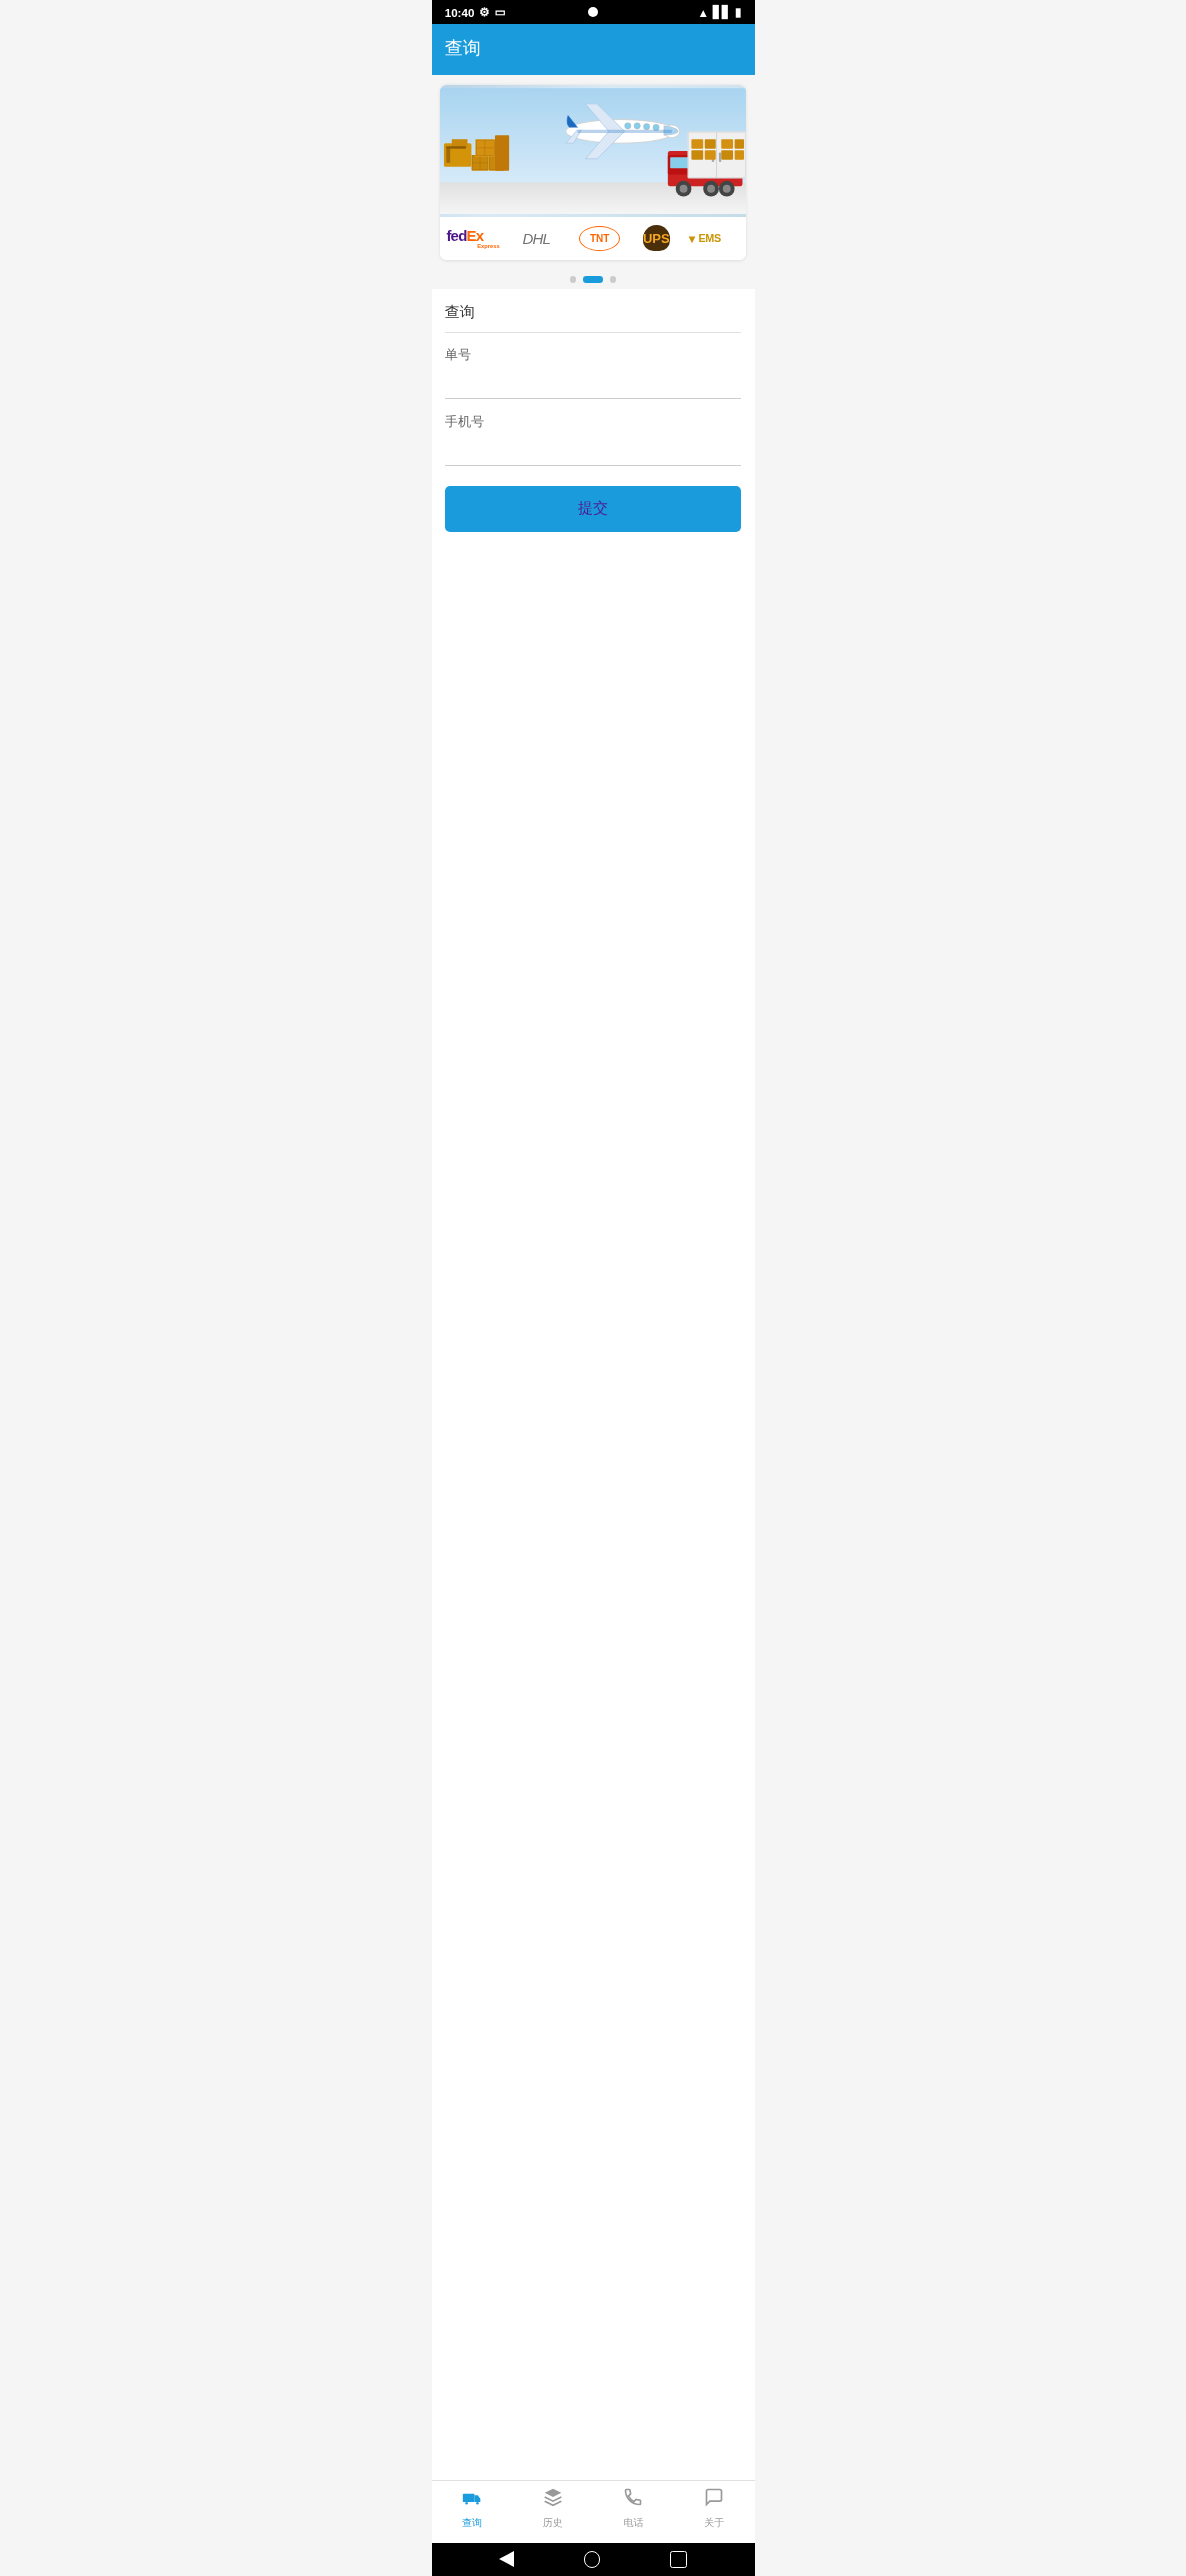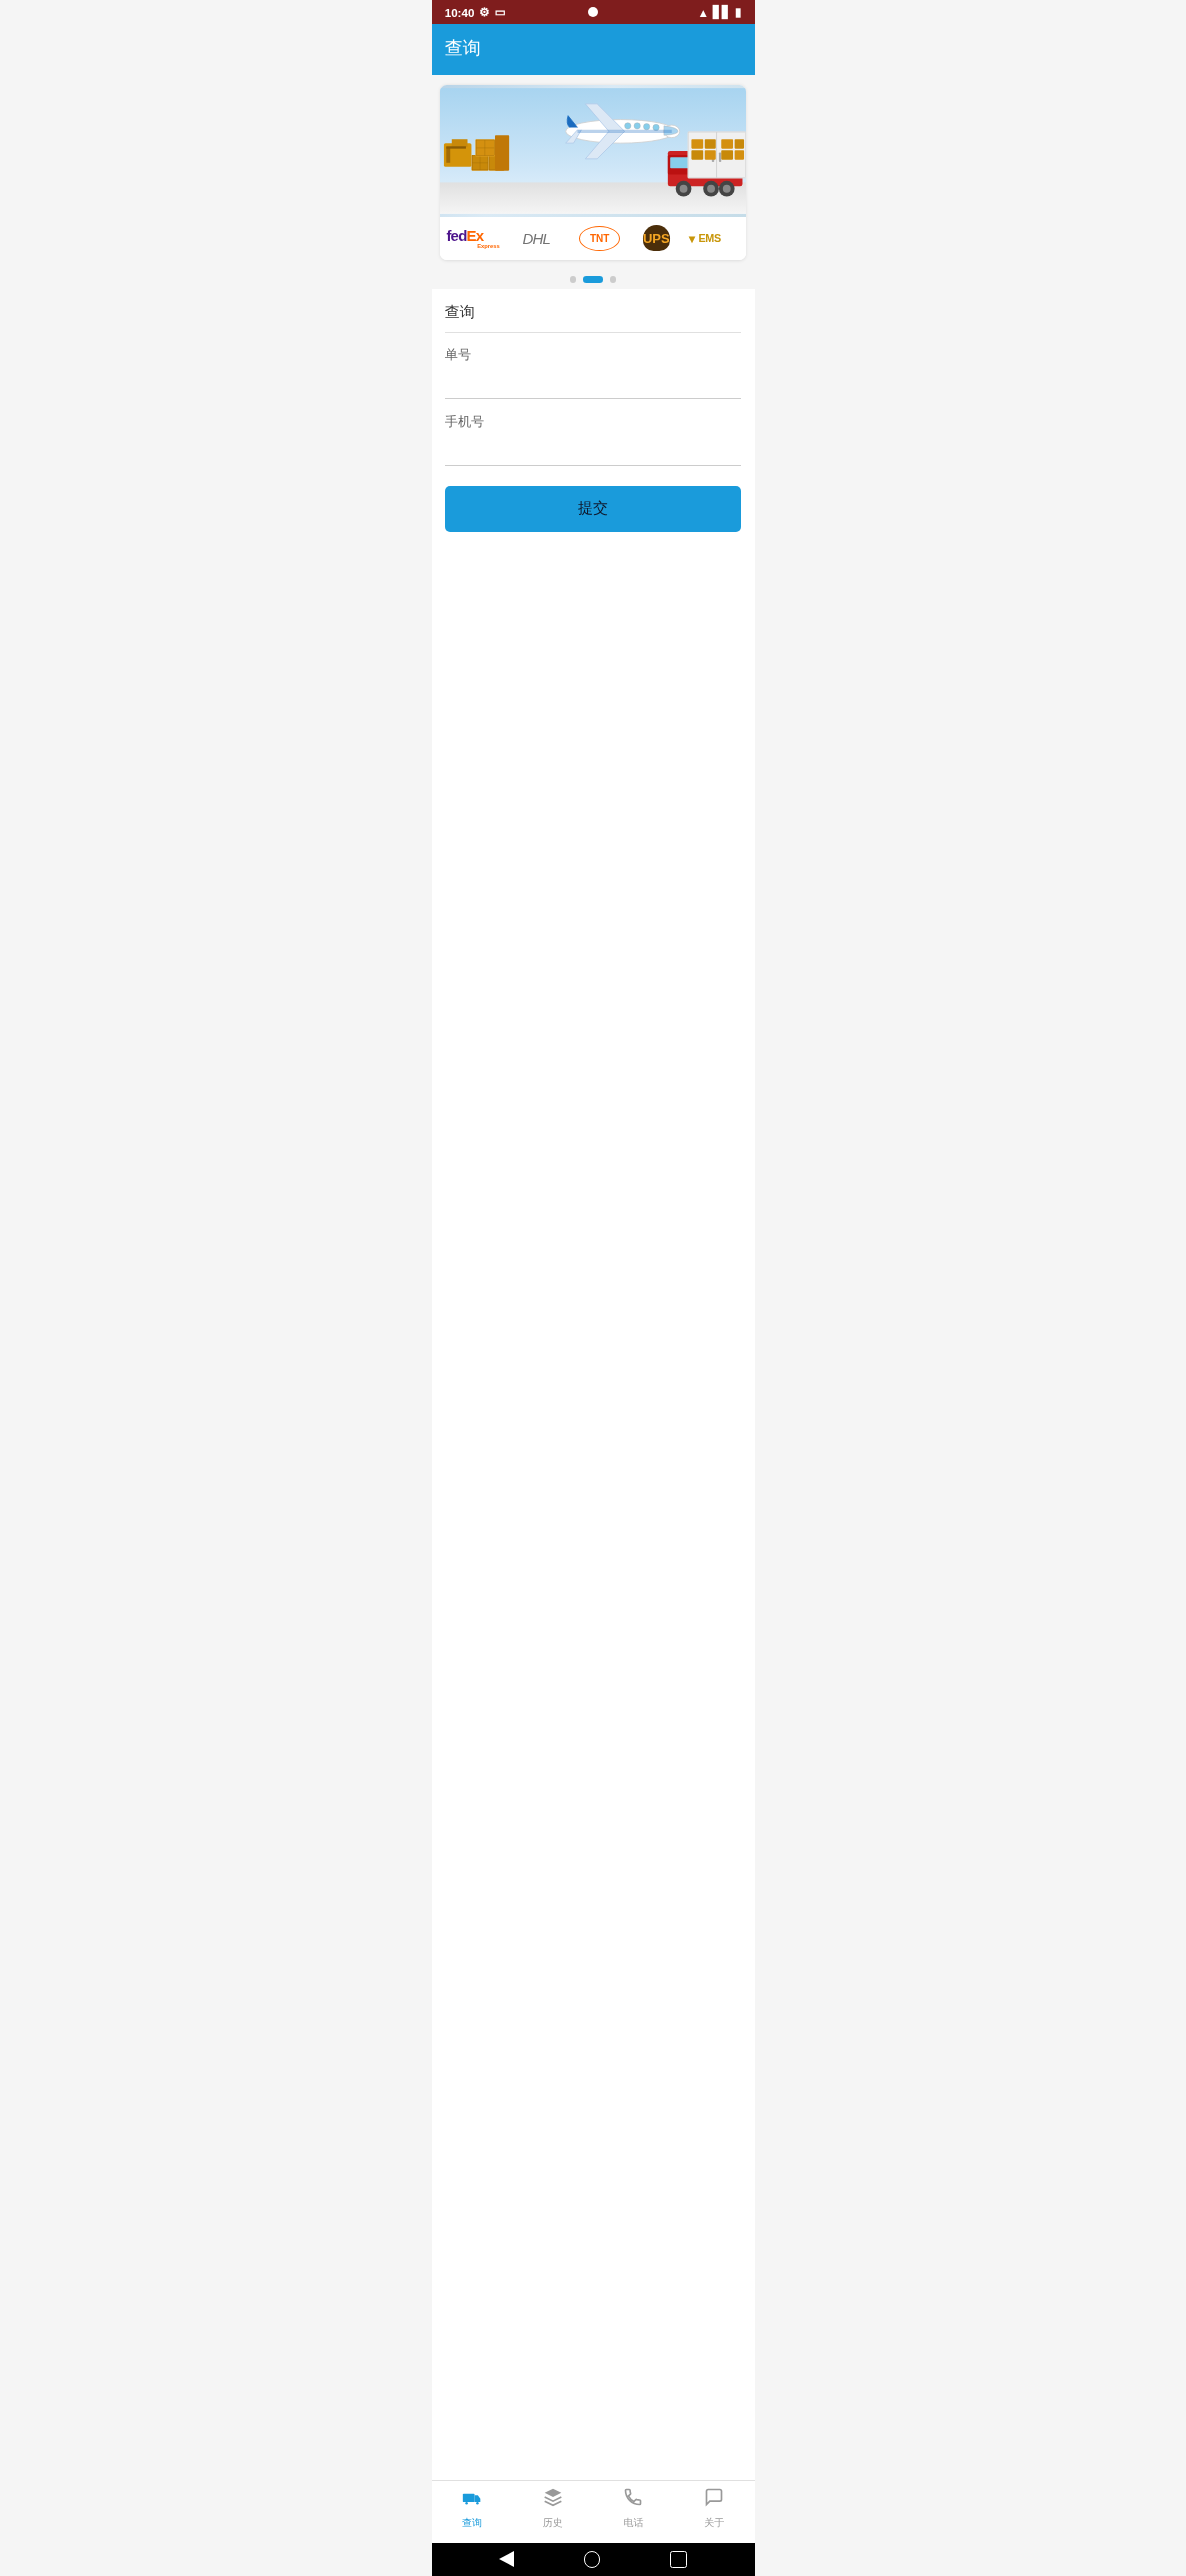--- a/index.html
+++ b/index.html
@@ -10,21 +10,21 @@
       background: #f5f5f5;
       width: 323px;
       margin: 0 auto;
       min-height: 100vh;
       display: flex;
       flex-direction: column;
     }
 
     
     .status-bar {
-      background: #7f1d1d;
+      background: #000000;
       color: white;
       display: flex;
       justify-content: space-between;
       align-items: center;
       padding: 5px 13.2px;
       font-size: 11.6px;
       font-weight: 600;
     }
     .status-left { display: flex; align-items: center; gap: 5px; }
     .status-right { display: flex; align-items: center; gap: 4.1px; }
@@ -181,21 +181,21 @@
       padding: 6.6px 0;
       font-size: 13.2px;
       outline: none;
       background: transparent;
       color: #333;
     }
 
     .submit-btn {
       width: 100%;
       background: #1a9bdb;
-      color: #0f172a;
+      color: #4c1d95;
       border: none;
       border-radius: 5px;
       padding: 13.2px;
       font-size: 15px;
       margin-top: 20px;
       cursor: pointer;
       font-weight: 400;
     }
 
     

